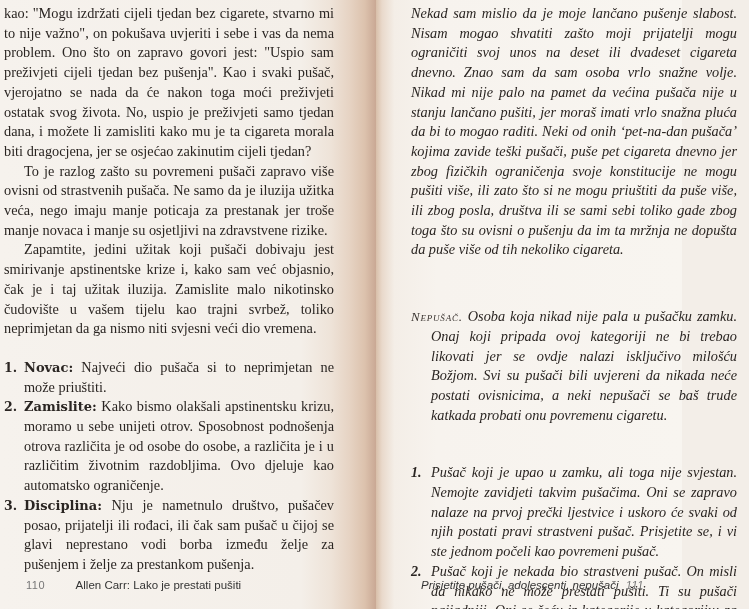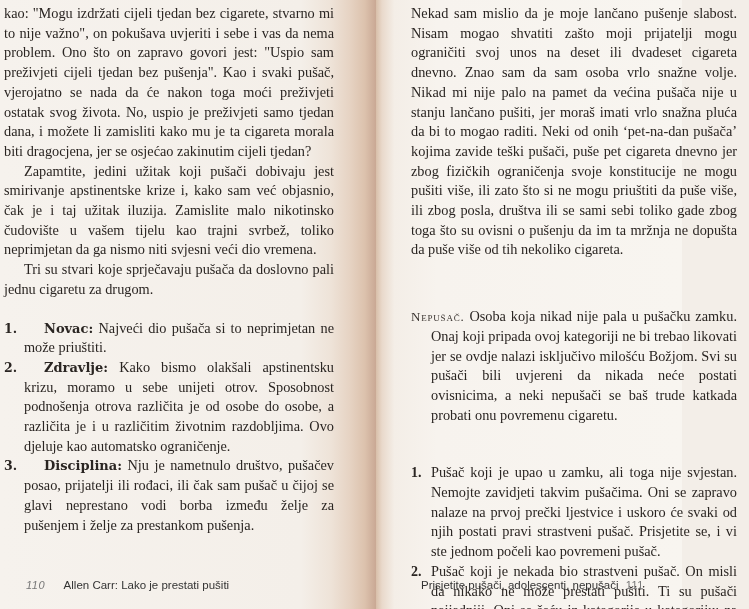--- a/index.html
+++ b/index.html
@@ -14,71 +14,72 @@
   .page {
     position: relative; height: 609px; box-sizing: border-box;
   }
   .page-left {
     width: 376px;
     background: linear-gradient(to right, #f6f2ed 0%, #f4efe9 80%, #eee3d8 88%, #e6d3c3 93%, #dcc2ad 97%, #c9a894 100%);
   }
   .page-right {
     width: 306px;
     background: linear-gradient(to right, #d8bfa9 0%, #e9d9cb 2%, #f4eee7 6%, #f7f3ee 20%, #f8f5f0 100%);
+    font-style: italic;
   }
   .text-block {
     position: absolute;
     font-size: 14.3px;
     line-height: 19.7px;
     text-align: justify;
   }
   .page-left .text-block { left: 4px; top: 4px; width: 330px; }
   .page-right .text-block { left: 35px; top: 4px; width: 326px; }
   p { margin: 0; }
   .indent { text-indent: 20px; }
   .gap { height: 19px; }
   .list-item { position: relative; padding-left: 20px; text-indent: 0; }
   .list-num {
     position: absolute; left: 0; top: 0;
     font-family: "DejaVu Serif", serif; font-weight: bold; font-size: 12.5px;
   }
-  .term-bold { font-family: "DejaVu Serif", serif; font-weight: bold; font-size: 13px; margin-left: 20px; }
+  .term-bold { font-family: "DejaVu Serif", serif; font-weight: bold; font-size: 13px; }
   .smallcaps { font-variant: small-caps; letter-spacing: 0.8px; font-size: 13px; color: #3a3430; }
   .hang { padding-left: 20px; text-indent: -20px; margin-top: 28px; }
   .list-item-r { position: relative; padding-left: 20px; }
   .list-item-r .list-num { font-weight: normal; font-family: "Liberation Serif", serif; font-size: 14px; font-weight: bold; }
   .footer {
     position: absolute; bottom: 18px;
     font-family: "Liberation Sans", "DejaVu Sans", sans-serif;
     font-size: 11.5px; color: #333;
   }
   .page-left .footer { left: 26px; }
   .page-right .footer { right: 38px; }
   .folio { color: #777; font-size: 11px; letter-spacing: 0.5px; }
-  .page-left .folio { margin-right: 16px; font-style: italic; }
+  .page-left .folio { margin-right: 28px; }
   .page-right .folio { margin-left: 4px; }
 </style>
 </head>
 <body>
 
 <div class="spread">
 
   <div class="page page-left">
     <div class="text-block">
       <p>kao: "Mogu izdržati cijeli tjedan bez cigarete, stvarno mi to nije važno", on pokušava uvjeriti i sebe i vas da nema problem. Ono što on zapravo govori jest: "Uspio sam preživjeti cijeli tjedan bez pušenja". Kao i svaki pušač, vjerojatno se nada da će nakon toga moći preživjeti ostatak svog života. No, uspio je preživjeti samo tjedan dana, i možete li zamisliti kako mu je ta cigareta morala biti dragocjena, jer se osjećao zakinutim cijeli tjedan?</p>
+      <p class="indent">To je razlog zašto su povremeni pušači zapravo više ovisni od strastvenih pušača. Ne samo da je iluzija užitka veća, nego imaju manje poticaja za prestanak jer troše manje novaca i manje su osjetljivi na zdravstvene rizike.</p>
       <p class="indent">Zapamtite, jedini užitak koji pušači dobivaju jest smirivanje apstinentske krize i, kako sam već objasnio, čak je i taj užitak iluzija. Zamislite malo nikotinsko čudovište u vašem tijelu kao trajni svrbež, toliko neprimjetan da ga nismo niti svjesni veći dio vremena.</p>
-      <p class="indent">Tri su stvari koje sprječavaju pušača da doslovno pali jednu cigaretu za drugom.</p>
       <div class="gap"></div>
       <div class="list-item">
         <span class="list-num">1.</span>
         <span class="term-bold">Novac:</span><span> Najveći dio pušača si to neprimjetan ne može priuštiti.</span>
       </div>
       <div class="list-item">
         <span class="list-num">2.</span>
-        <span class="term-bold">Zdravlje:</span><span> Kako bismo olakšali apstinentsku krizu, moramo u sebe unijeti otrov. Sposobnost podnošenja otrova različita je od osobe do osobe, a različita je i u različitim životnim razdobljima. Ovo djeluje kao automatsko ograničenje.</span>
+        <span class="term-bold">Zamislite:</span><span> Kako bismo olakšali apstinentsku krizu, moramo u sebe unijeti otrov. Sposobnost podnošenja otrova različita je od osobe do osobe, a različita je i u različitim životnim razdobljima. Ovo djeluje kao automatsko ograničenje.</span>
       </div>
       <div class="list-item">
         <span class="list-num">3.</span>
         <span class="term-bold">Disciplina:</span><span> Nju je nametnulo društvo, pušačev posao, prijatelji ili rođaci, ili čak sam pušač u čijoj se glavi neprestano vodi borba između želje za pušenjem i želje za prestankom pušenja.</span>
       </div>
     </div>
     <div class="footer">
       <span class="folio">110</span>
       <span>Allen Carr: Lako je prestati pušiti</span>
     </div>

